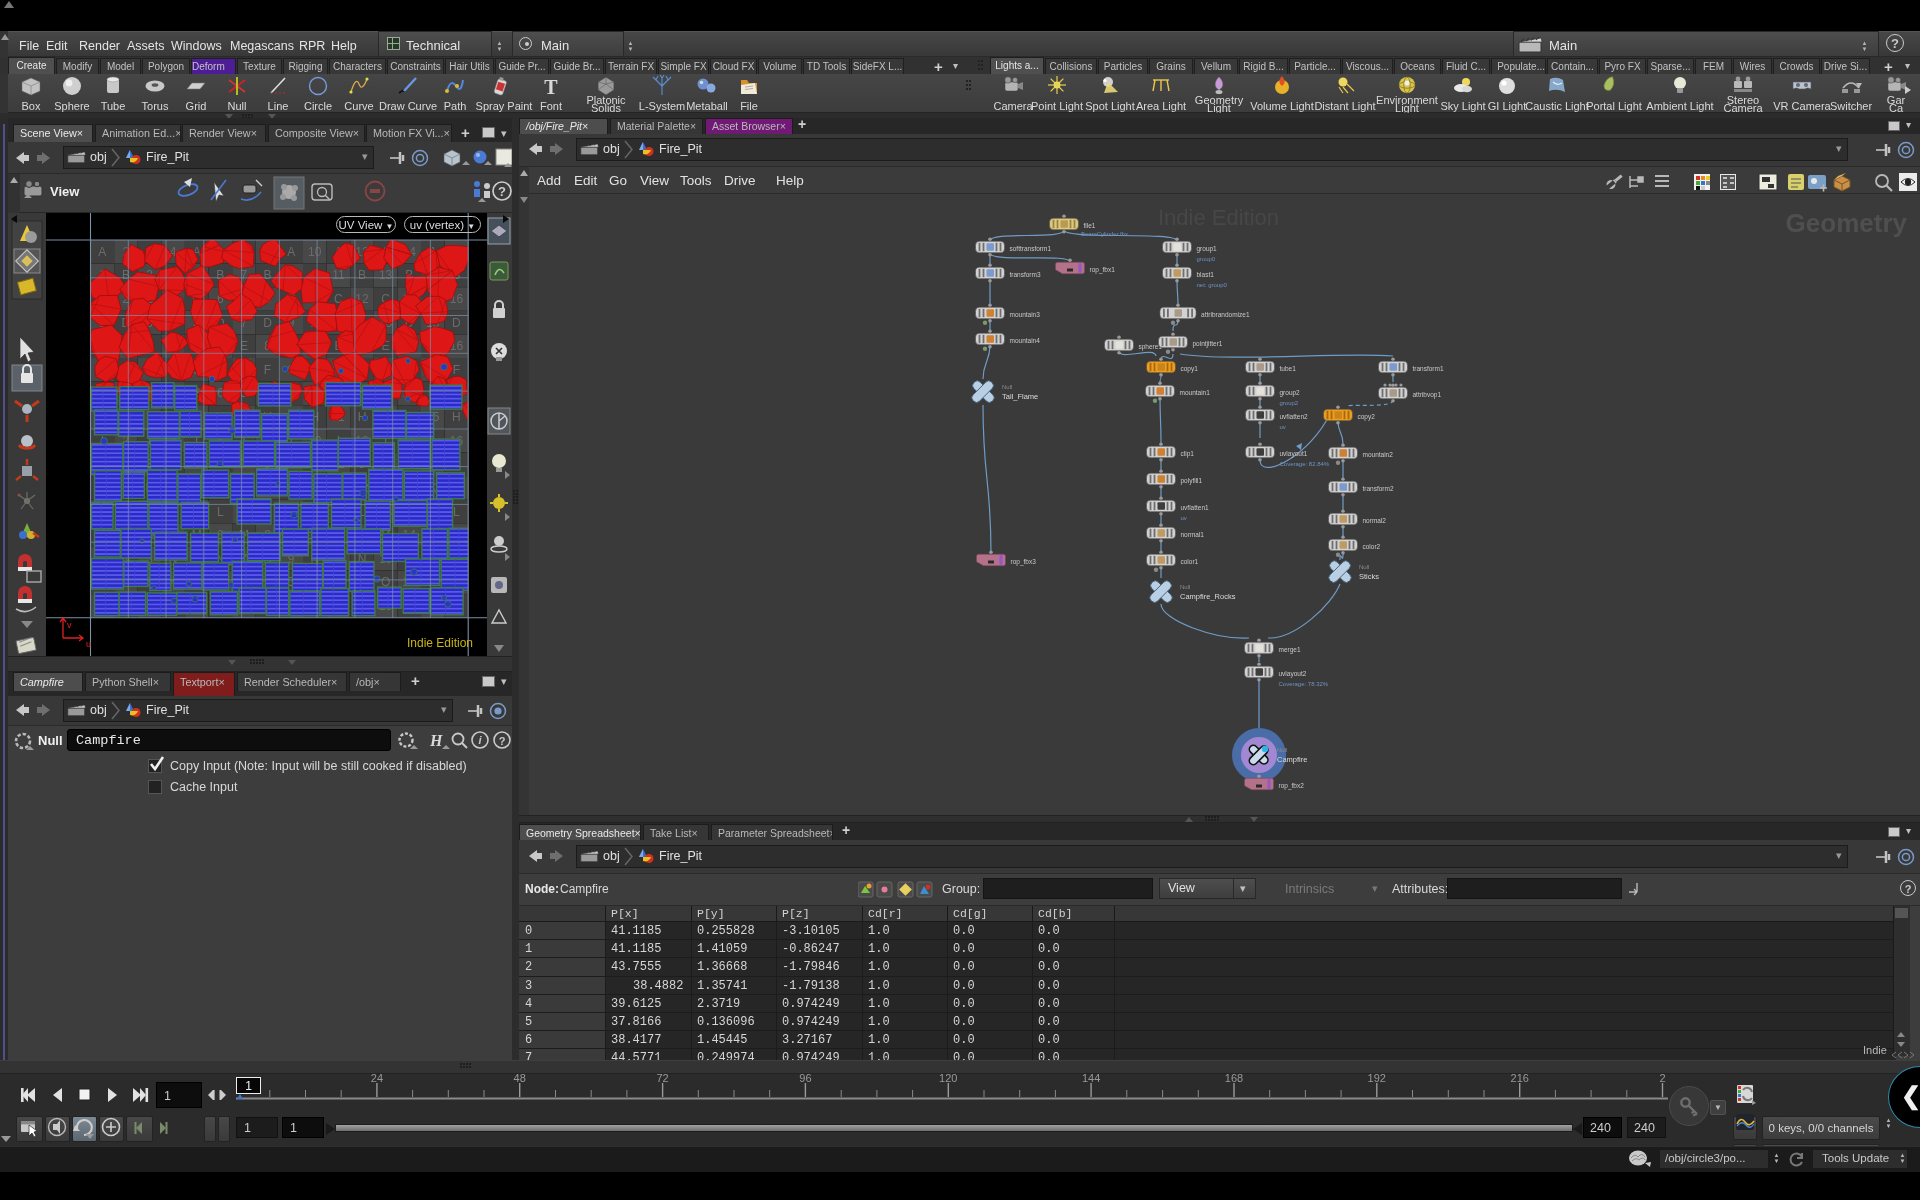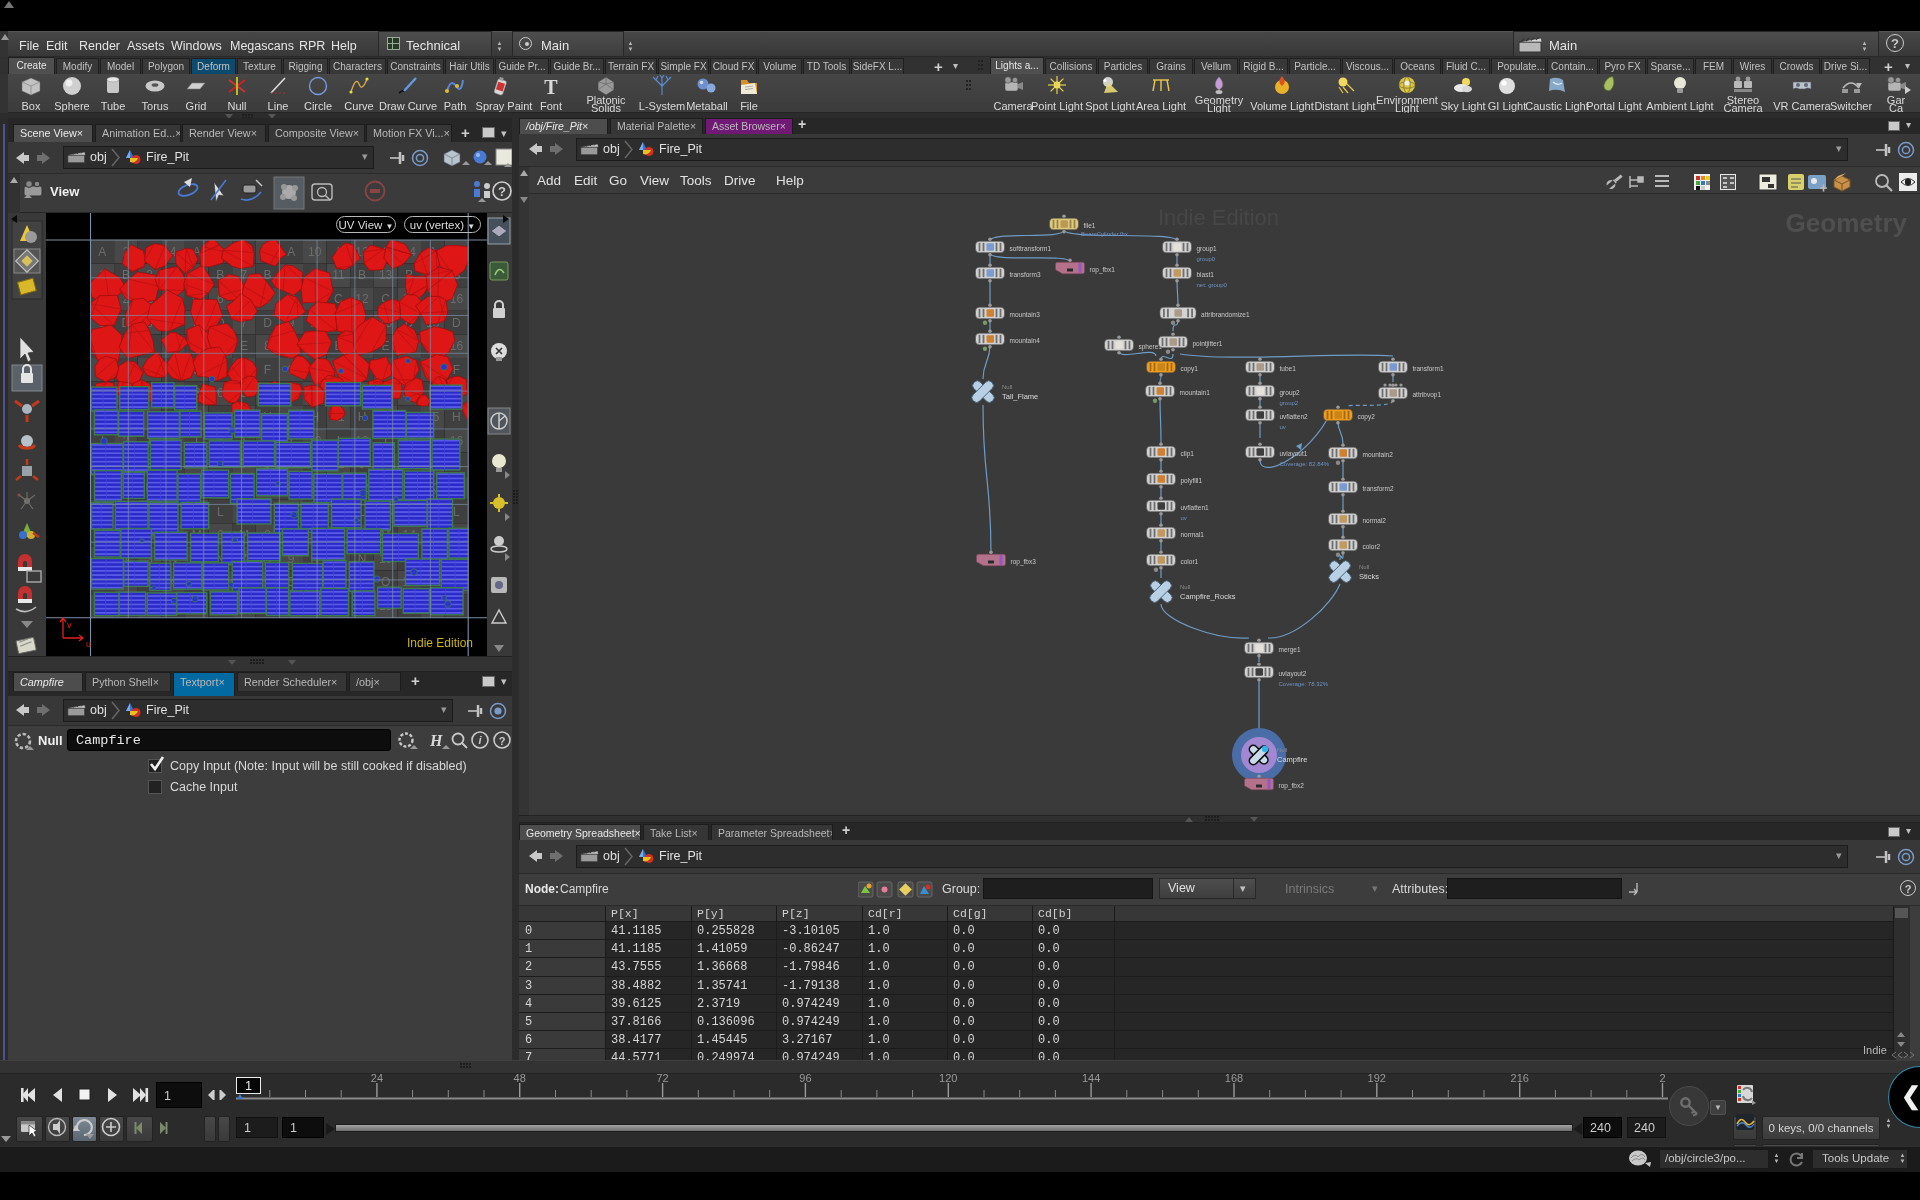--- a/index.html
+++ b/index.html
@@ -43,21 +43,21 @@
       <path d="M3 5.6 L6 2.6 M8 5 L11 2 M13 4.4 L16 1.6 M18 3.8 L21 1.2" stroke="#333" stroke-width="1.1"></path>
     </svg>
     <div class="txt" style="left:1549px;top:38px;font-size:13px;color:#e4e4e4;">Main</div>
     <div class="spin" style="left:1860px;top:40px;color:#b5b5b5;">▲<br>▼</div>
     <div class="abs" style="left:1886px;top:34px;width:18px;height:18px;border:1.6px solid #c9c9c9;border-radius:50%;color:#c9c9c9;font-size:13px;font-weight:700;text-align:center;line-height:18px;">?</div>
     <div class="abs" style="left:0px;top:57px;width:1920px;height:17px;background:#313131;"></div>
     <div class="abs" style="left:8px;top:57px;width:47px;height:17px;background:#4f4f4f;border:1px solid #1f1f1f;border-bottom:none;color:#e6e6e6;font-size:10px;text-align:center;line-height:16px;overflow:hidden;white-space:nowrap;">Create</div>
     <div class="abs" style="left:56px;top:58px;width:43px;height:16px;background:#383838;border:1px solid #1f1f1f;border-bottom:none;color:#c2c2c2;font-size:10px;text-align:center;line-height:16px;overflow:hidden;white-space:nowrap;">Modify</div>
     <div class="abs" style="left:100px;top:58px;width:41px;height:16px;background:#383838;border:1px solid #1f1f1f;border-bottom:none;color:#c2c2c2;font-size:10px;text-align:center;line-height:16px;overflow:hidden;white-space:nowrap;">Model</div>
     <div class="abs" style="left:142px;top:58px;width:48px;height:16px;background:#383838;border:1px solid #1f1f1f;border-bottom:none;color:#c2c2c2;font-size:10px;text-align:center;line-height:16px;overflow:hidden;white-space:nowrap;">Polygon</div>
-    <div class="abs" style="left:191px;top:58px;width:45px;height:16px;background:#0c4a6e;border:1px solid #1f1f1f;border-bottom:none;color:#c2c2c2;font-size:10px;text-align:center;line-height:16px;overflow:hidden;white-space:nowrap;">Deform</div>
+    <div class="abs" style="left:191px;top:58px;width:45px;height:16px;background:#4c1d95;border:1px solid #1f1f1f;border-bottom:none;color:#c2c2c2;font-size:10px;text-align:left;line-height:16px;overflow:hidden;white-space:nowrap;">Deform</div>
     <div class="abs" style="left:237px;top:58px;width:45px;height:16px;background:#383838;border:1px solid #1f1f1f;border-bottom:none;color:#c2c2c2;font-size:10px;text-align:center;line-height:16px;overflow:hidden;white-space:nowrap;">Texture</div>
     <div class="abs" style="left:283px;top:58px;width:45px;height:16px;background:#383838;border:1px solid #1f1f1f;border-bottom:none;color:#c2c2c2;font-size:10px;text-align:center;line-height:16px;overflow:hidden;white-space:nowrap;">Rigging</div>
     <div class="abs" style="left:329px;top:58px;width:57px;height:16px;background:#383838;border:1px solid #1f1f1f;border-bottom:none;color:#c2c2c2;font-size:10px;text-align:center;line-height:16px;overflow:hidden;white-space:nowrap;">Characters</div>
     <div class="abs" style="left:387px;top:58px;width:57px;height:16px;background:#383838;border:1px solid #1f1f1f;border-bottom:none;color:#c2c2c2;font-size:10px;text-align:center;line-height:16px;overflow:hidden;white-space:nowrap;">Constraints</div>
     <div class="abs" style="left:445px;top:58px;width:49px;height:16px;background:#383838;border:1px solid #1f1f1f;border-bottom:none;color:#c2c2c2;font-size:10px;text-align:center;line-height:16px;overflow:hidden;white-space:nowrap;">Hair Utils</div>
     <div class="abs" style="left:495px;top:58px;width:54px;height:16px;background:#383838;border:1px solid #1f1f1f;border-bottom:none;color:#c2c2c2;font-size:10px;text-align:center;line-height:16px;overflow:hidden;white-space:nowrap;">Guide Pr...</div>
     <div class="abs" style="left:550px;top:58px;width:54px;height:16px;background:#383838;border:1px solid #1f1f1f;border-bottom:none;color:#c2c2c2;font-size:10px;text-align:center;line-height:16px;overflow:hidden;white-space:nowrap;">Guide Br...</div>
     <div class="abs" style="left:605px;top:58px;width:52px;height:16px;background:#383838;border:1px solid #1f1f1f;border-bottom:none;color:#c2c2c2;font-size:10px;text-align:center;line-height:16px;overflow:hidden;white-space:nowrap;">Terrain FX</div>
     <div class="abs" style="left:658px;top:58px;width:51px;height:16px;background:#383838;border:1px solid #1f1f1f;border-bottom:none;color:#c2c2c2;font-size:10px;text-align:center;line-height:16px;overflow:hidden;white-space:nowrap;">Simple FX</div>
     <div class="abs" style="left:710px;top:58px;width:47px;height:16px;background:#383838;border:1px solid #1f1f1f;border-bottom:none;color:#c2c2c2;font-size:10px;text-align:center;line-height:16px;overflow:hidden;white-space:nowrap;">Cloud FX</div>
@@ -1665,21 +1665,21 @@
     <div class="abs" style="left:250px;top:662px;width:2px;height:2px;background:#1d1d1d;"></div>
     <div class="abs" style="left:253px;top:662px;width:2px;height:2px;background:#1d1d1d;"></div>
     <div class="abs" style="left:256px;top:662px;width:2px;height:2px;background:#1d1d1d;"></div>
     <div class="abs" style="left:259px;top:662px;width:2px;height:2px;background:#1d1d1d;"></div>
     <div class="abs" style="left:262px;top:662px;width:2px;height:2px;background:#1d1d1d;"></div>
     <div class="abs" style="left:228px;top:660px;width:0;height:0;border-left:4px solid transparent;border-right:4px solid transparent;border-top:5px solid #555;"></div>
     <div class="abs" style="left:288px;top:660px;width:0;height:0;border-left:4px solid transparent;border-right:4px solid transparent;border-top:5px solid #555;"></div>
     <div class="abs" style="left:8px;top:672px;width:504px;height:24px;background:#272727;"></div>
     <div class="abs" style="left:13px;top:672px;width:70px;height:19px;line-height:18px;background:#4d4d4d;border:1px solid #1c1c1c;border-bottom:none;color:#e9e9e9;font-size:10.8px;font-style:italic;padding-left:6px;overflow:hidden;white-space:nowrap;">Campfire</div>
     <div class="abs" style="left:85px;top:672px;width:86px;height:19px;line-height:18px;background:#363636;border:1px solid #1c1c1c;border-bottom:none;color:#b9b9b9;font-size:10.8px;padding-left:6px;overflow:hidden;white-space:nowrap;">Python Shell<span class="x">×</span></div>
-    <div class="abs" style="left:173px;top:672px;width:62px;height:32px;line-height:18px;background:#0369a1;border:1px solid #1c1c1c;border-bottom:none;color:#b9b9b9;font-size:10.8px;padding-left:6px;overflow:hidden;white-space:nowrap;">Textport<span class="x">×</span></div>
+    <div class="abs" style="left:173px;top:672px;width:62px;height:32px;line-height:18px;background:#7f1d1d;border:1px solid #1c1c1c;border-bottom:none;color:#b9b9b9;font-size:10.8px;padding-left:6px;overflow:hidden;white-space:nowrap;">Textport<span class="x">×</span></div>
     <div class="abs" style="left:237px;top:672px;width:110px;height:19px;line-height:18px;background:#363636;border:1px solid #1c1c1c;border-bottom:none;color:#b9b9b9;font-size:10.8px;padding-left:6px;overflow:hidden;white-space:nowrap;">Render Scheduler<span class="x">×</span></div>
     <div class="abs" style="left:349px;top:672px;width:52px;height:19px;line-height:18px;background:#363636;border:1px solid #1c1c1c;border-bottom:none;color:#b9b9b9;font-size:10.8px;padding-left:6px;overflow:hidden;white-space:nowrap;">/obj<span class="x">×</span></div>
     <div class="txt" style="left:411px;top:672px;font-size:15px;color:#d0d0d0;font-weight:700;">+</div>
     <div class="abs" style="left:482px;top:676px;width:13px;height:11px;background:#c9c9c9;border:1px solid #666;"></div>
     <div class="txt" style="left:501px;top:675px;font-size:11px;color:#c0c0c0;">▾</div>
     <div class="abs" style="left:8px;top:696px;width:504px;height:30px;background:#383838;border-bottom:1px solid #2a2a2a;"></div>
     <svg class="abs" style="left:12px;top:702px" width="46" height="16" viewBox="0 0 46 16">
       <path d="M12 2 L4 8 L12 14 L12 11 L17 11 L17 5 L12 5 Z" fill="#c8c8c8"></path>
       <path d="M30 2 L38 8 L30 14 L30 11 L25 11 L25 5 L30 5 Z" fill="#6e6e6e"></path>
     </svg>
@@ -2425,21 +2425,21 @@
     <div class="txt" style="left:525px;top:960.4px;font-size:12px;color:#d6d6d6;font-family:'Liberation Mono',monospace;">2</div>
     <div class="txt" style="left:611px;top:960.4px;font-size:12px;color:#d6d6d6;font-family:'Liberation Mono',monospace;">43.7555</div>
     <div class="txt" style="left:697px;top:960.4px;font-size:12px;color:#d6d6d6;font-family:Liberation Mono, monospace;">1.36668</div>
     <div class="txt" style="left:782px;top:960.4px;font-size:12px;color:#d6d6d6;font-family:'Liberation Mono',monospace;">-1.79846</div>
     <div class="txt" style="left:868px;top:960.4px;font-size:12px;color:#d6d6d6;font-family:'Liberation Mono',monospace;">1.0</div>
     <div class="txt" style="left:953px;top:960.4px;font-size:12px;color:#d6d6d6;font-family:'Liberation Mono',monospace;">0.0</div>
     <div class="txt" style="left:1038px;top:960.4px;font-size:12px;color:#d6d6d6;font-family:'Liberation Mono',monospace;">0.0</div>
     <div class="abs" style="left:519px;top:975.6px;width:1377px;height:1px;background:#1c1c1c;"></div>
     <div class="abs" style="left:519px;top:976.6px;width:86px;height:17.2px;background:#3a3a3a;"></div>
     <div class="txt" style="left:525px;top:978.6px;font-size:12px;color:#d6d6d6;font-family:'Liberation Mono',monospace;">3</div>
-    <div class="txt" style="left:611px;top:978.6px;font-size:12px;color:#d6d6d6;font-family:'Liberation Mono',monospace;">38.4882</div>
+    <div class="txt" style="left:633px;top:978.6px;font-size:12px;color:#d6d6d6;font-family:'Liberation Mono',monospace;">38.4882</div>
     <div class="txt" style="left:697px;top:978.6px;font-size:12px;color:#d6d6d6;font-family:'Liberation Mono',monospace;">1.35741</div>
     <div class="txt" style="left:782px;top:978.6px;font-size:12px;color:#d6d6d6;font-family:'Liberation Mono',monospace;">-1.79138</div>
     <div class="txt" style="left:868px;top:978.6px;font-size:12px;color:#d6d6d6;font-family:'Liberation Mono',monospace;">1.0</div>
     <div class="txt" style="left:953px;top:978.6px;font-size:12px;color:#d6d6d6;font-family:'Liberation Mono',monospace;">0.0</div>
     <div class="txt" style="left:1038px;top:978.6px;font-size:12px;color:#d6d6d6;font-family:'Liberation Mono',monospace;">0.0</div>
     <div class="abs" style="left:519px;top:993.8000000000001px;width:1377px;height:1px;background:#1c1c1c;"></div>
     <div class="abs" style="left:519px;top:994.8px;width:86px;height:17.2px;background:#3a3a3a;"></div>
     <div class="txt" style="left:525px;top:996.8px;font-size:12px;color:#d6d6d6;font-family:'Liberation Mono',monospace;">4</div>
     <div class="txt" style="left:611px;top:996.8px;font-size:12px;color:#d6d6d6;font-family:'Liberation Mono',monospace;">39.6125</div>
     <div class="txt" style="left:697px;top:996.8px;font-size:12px;color:#d6d6d6;font-family:'Liberation Mono',monospace;">2.3719</div>

